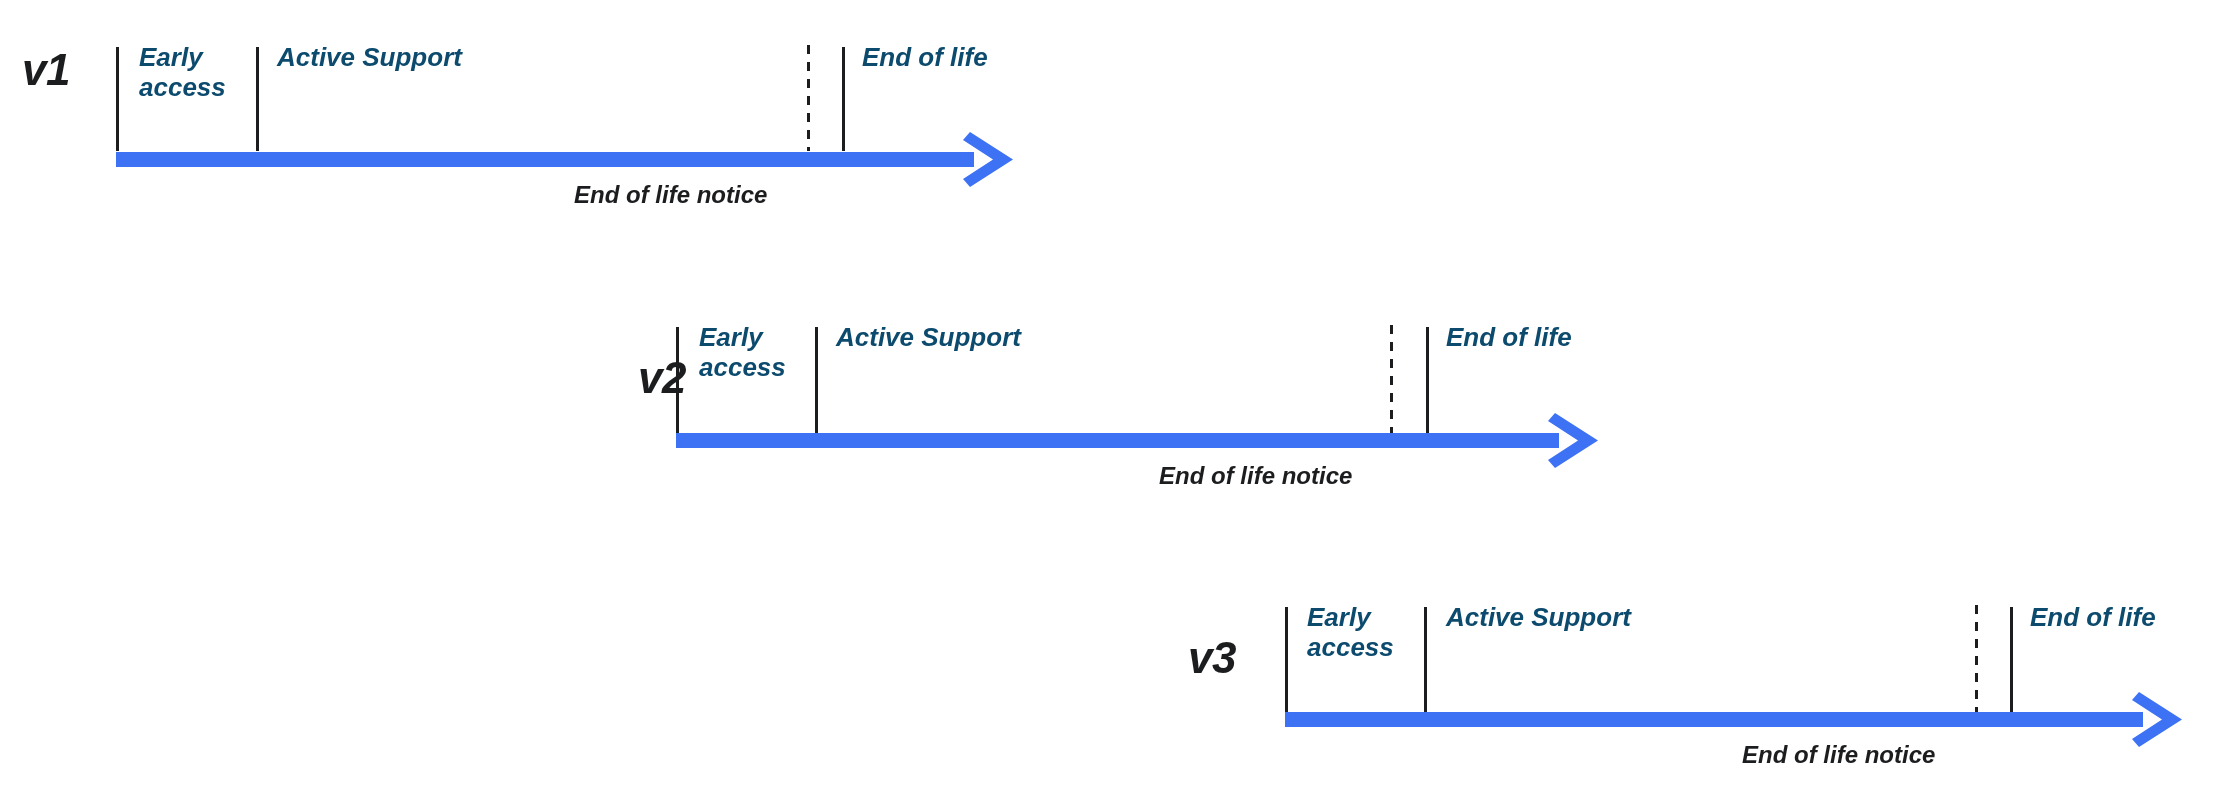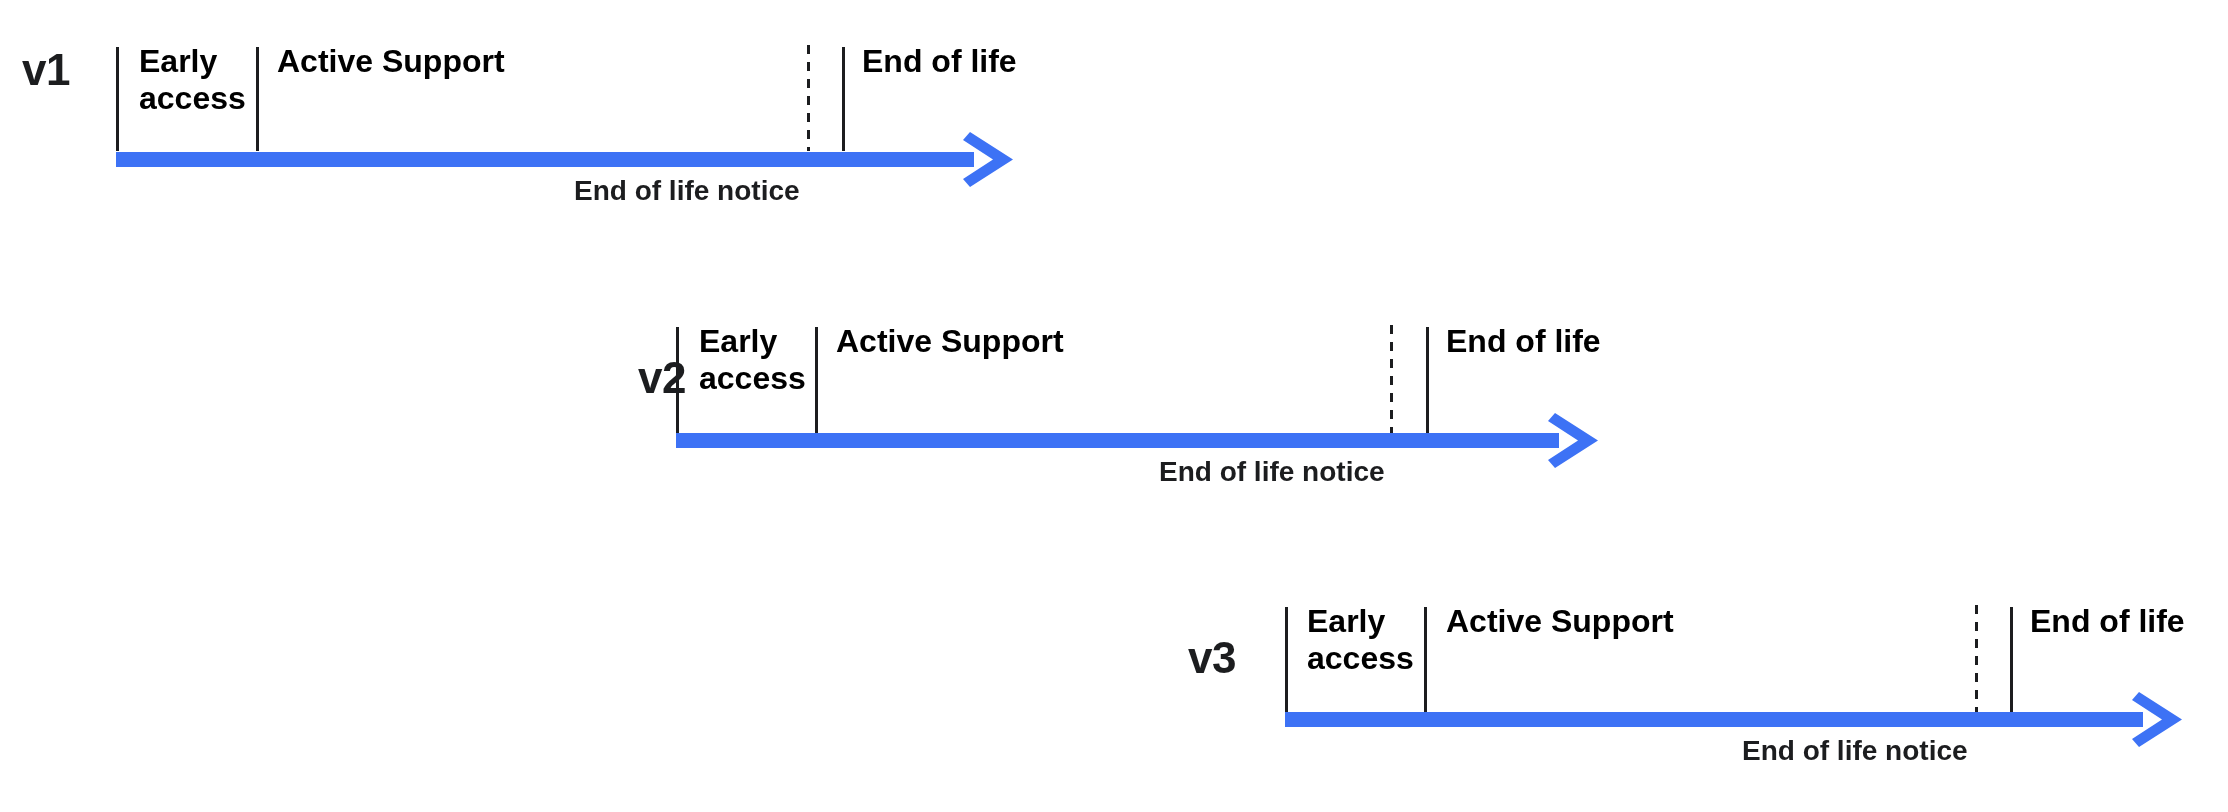--- a/index.html
+++ b/index.html
@@ -12,20 +12,21 @@
     height: 812px;
     position: relative;
     overflow: hidden;
     font-family: "Liberation Sans", sans-serif;
     -webkit-font-smoothing: antialiased;
   }
 
   .diagram {
     position: absolute;
     inset: 0;
+    font-style: italic;
   }
 
   
   .timeline-row {
     position: absolute;
   }
 
   
   .version-label {
     position: absolute;
@@ -52,48 +53,49 @@
         to bottom,
         #1c1d1f 0px, #1c1d1f 9px,
         rgba(0,0,0,0) 9px, rgba(0,0,0,0) 17px);
     background-size: 3px 17px;
     background-repeat: repeat-y;
   }
 
   
   .phase-label {
     position: absolute;
-    font-size: 32px;
+    font-size: 26px;
     font-weight: 700;
-    color: #000000;
+    color: #0c4a6e;
     line-height: 1.15;
     white-space: pre-line;
   }
 
   
   .arrow-shaft {
     position: absolute;
     background: #3d72f5;
     height: 15px;
   }
   .arrow-head {
     position: absolute;
     width: 0;
     height: 0;
   }
   .arrow-head svg { display: block; }
 
   
   .arrow-caption {
     position: absolute;
-    font-size: 28px;
+    font-size: 24px;
     font-weight: 700;
     color: #1c1d1f;
     line-height: 1.15;
     white-space: nowrap;
+    margin-top: 6px;
   }
 </style>
 </head>
 <body>
 
 <div class="diagram">
 
   <div class="timeline-row" style="left:0; top:0; width:1050px; height:210px;">
 
     <div class="version-label" style="left:22px; top:48px;">v1</div>

